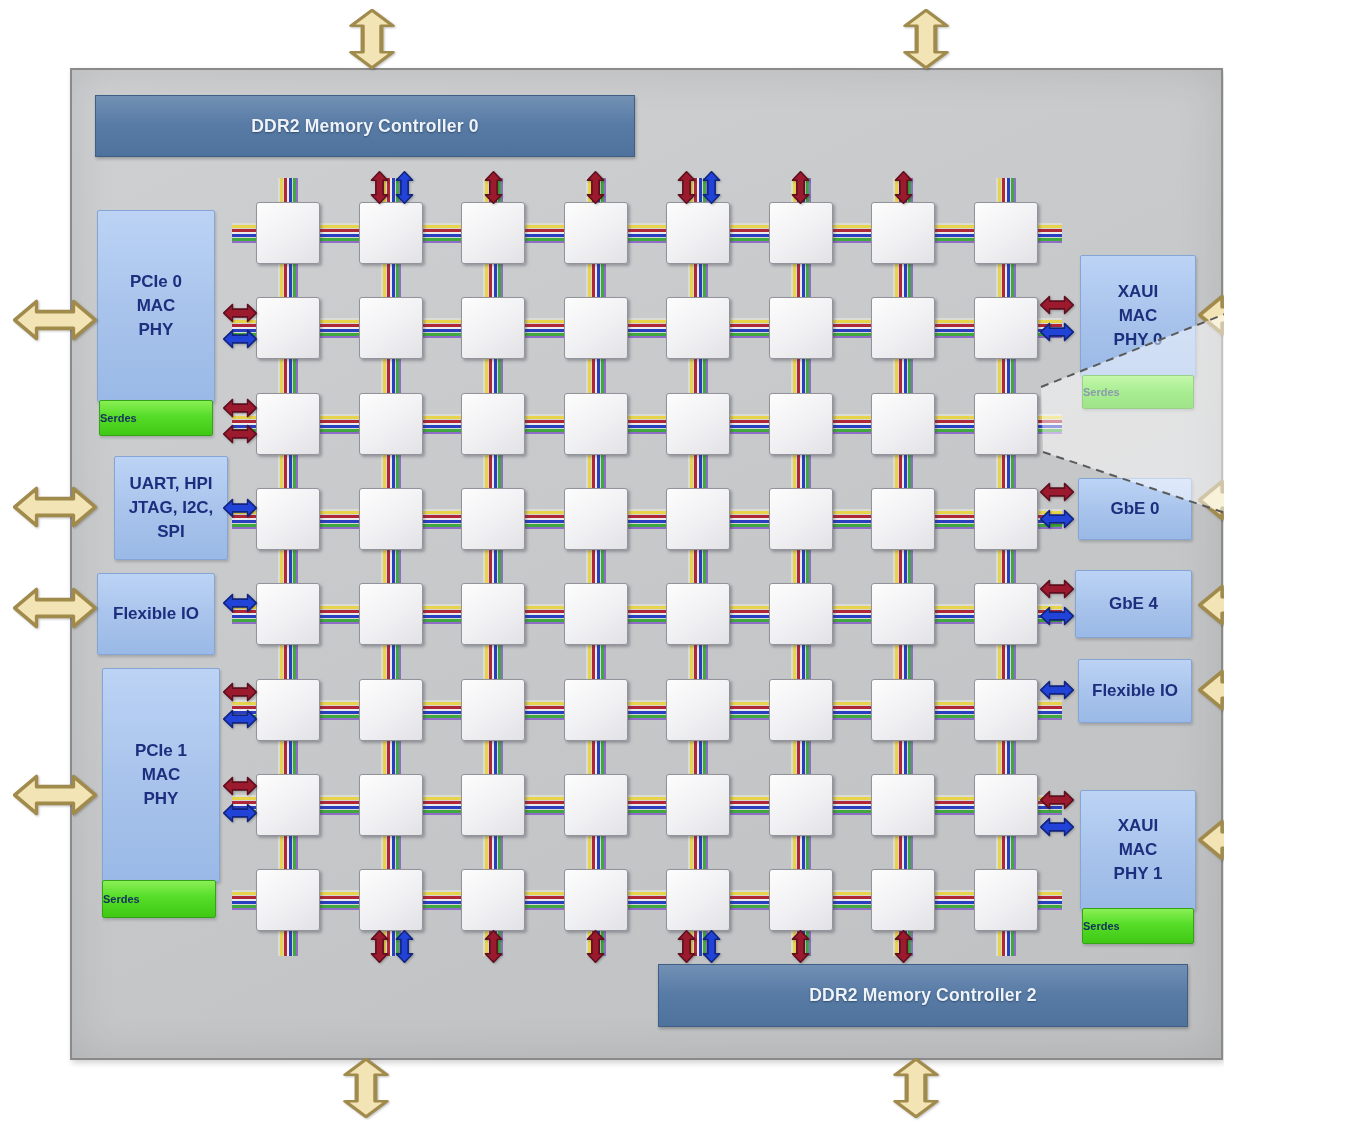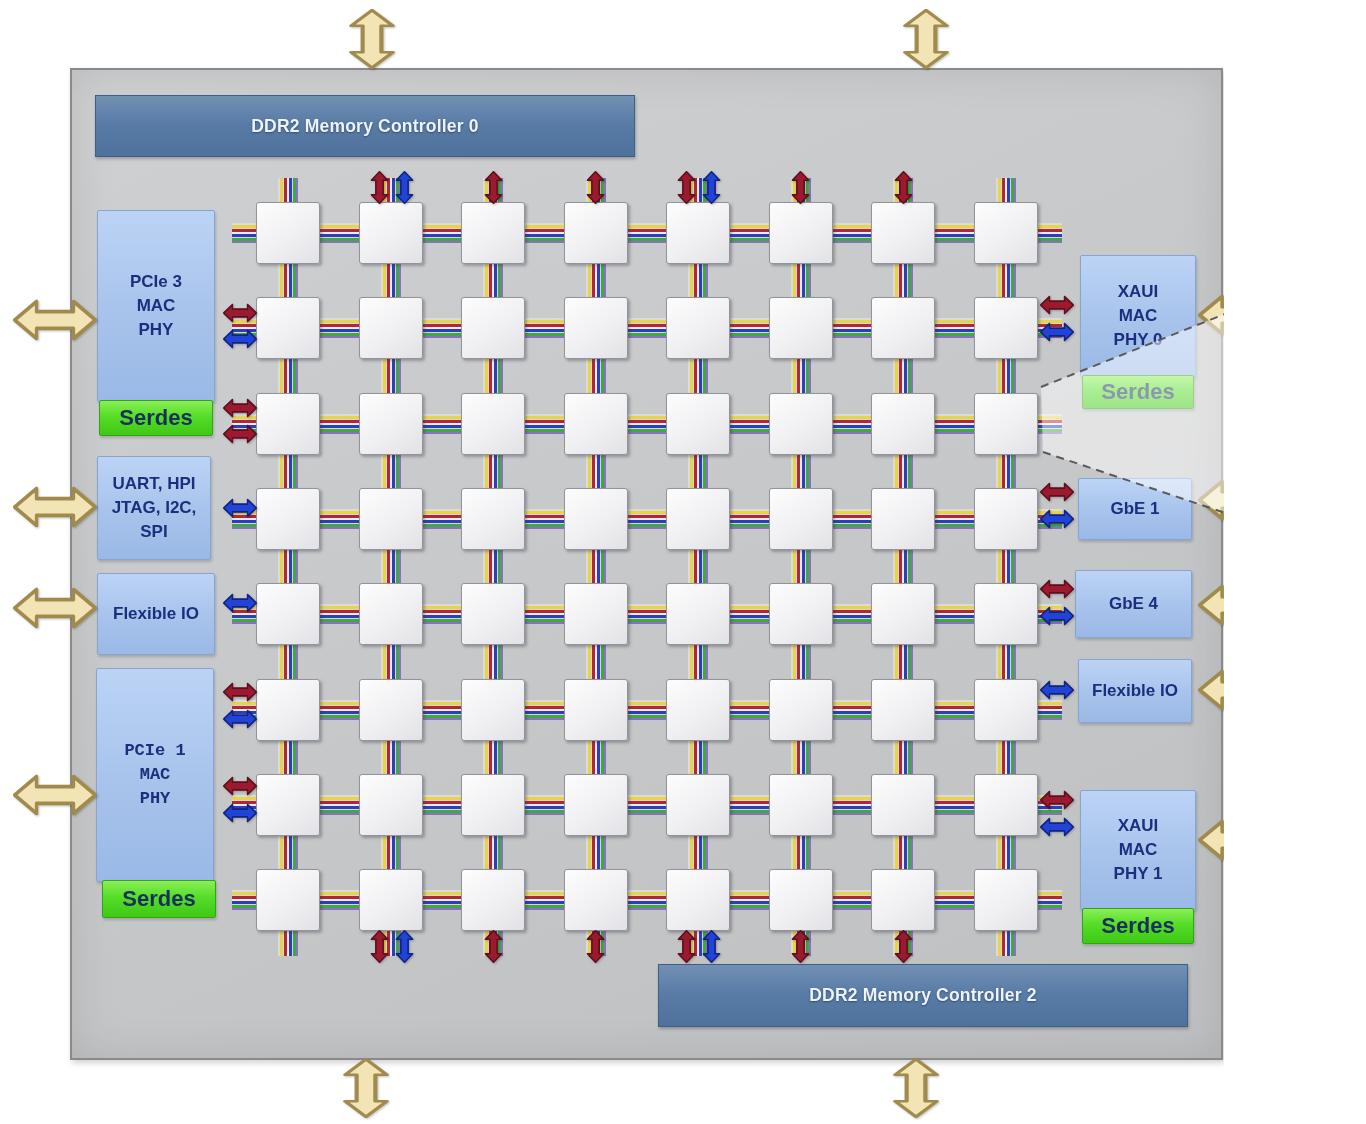--- a/index.html
+++ b/index.html
@@ -42,24 +42,24 @@
   }
 
   .block { position:absolute; z-index:3; display:flex; align-items:center; justify-content:center;
     text-align:center; white-space:pre-line;
     background:linear-gradient(to bottom,#bcd3f5 0%,#a9c4ec 50%,#9ab9e6 100%);
     border:1px solid #85a5d5; border-radius:2px;
     color:#1b2f7e; font-weight:bold; font-size:17px; line-height:1.4;
     box-shadow:1px 2px 3px rgba(0,0,0,0.18);
   }
 
-  .serdes { position:absolute; z-index:3; display:flex; align-items:center; justify-content:center;
+  .serdes { position:absolute; z-index:3; display:flex; align-items:center; 
     background:linear-gradient(to bottom,#8aef55 0%,#55dd28 45%,#3fc814 100%);
     border:1px solid #34a315; border-radius:2px;
-    color:#16305e; font-weight:bold; font-size:22px;
+    color:#16305e; font-weight:bold; font-size:11px;
     box-shadow:1px 2px 3px rgba(0,0,0,0.18);
   }
 
   .arrow { position:absolute; z-index:4; filter:drop-shadow(1px 1px 1px rgba(0,0,0,0.25)); }
 
   .wedge { position:absolute; left:0; top:0; z-index:6; pointer-events:none; }
 </style>
 </head>
 <body>
 
@@ -154,58 +154,58 @@
     </div>
 
   <div class="ddr" style="left:95px;  top:95px;  width:540px; height:62px;">
     <span>DDR2 Memory Controller 0</span>
   </div>
   <div class="ddr" style="left:658px; top:964px; width:530px; height:63px;">
     <span>DDR2 Memory Controller 2</span>
   </div>
 
   <div class="block" style="left:97px; top:210px; width:118px; height:192px;">
-    <span>PCIe 3
+    <span>PCIe 0
 MAC
 PHY</span>
   </div>
   <div class="serdes" style="left:99px; top:400px; width:114px; height:36px;">
     <span>Serdes</span>
   </div>
 
-  <div class="block" style="left:97px; top:456px; width:114px; height:104px;">
+  <div class="block" style="left:114px; top:456px; width:114px; height:104px;">
     <span>UART, HPI
 JTAG, I2C,
 SPI</span>
   </div>
 
   <div class="block" style="left:97px; top:573px; width:118px; height:82px;">
     <span>Flexible IO</span>
   </div>
 
-  <div class="block" style="left:96px; top:668px; width:118px; height:214px;font-family:Liberation Mono, monospace;">
+  <div class="block" style="left:102px; top:668px; width:118px; height:214px;">
     <span>PCIe 1
 MAC
 PHY</span>
   </div>
   <div class="serdes" style="left:102px; top:880px; width:114px; height:38px;">
     <span>Serdes</span>
   </div>
 
   <div class="block" style="left:1080px; top:255px; width:116px; height:122px;">
     <span>XAUI
 MAC
 PHY 0</span>
   </div>
   <div class="serdes" style="left:1082px; top:375px; width:112px; height:34px;">
     <span>Serdes</span>
   </div>
 
   <div class="block" style="left:1078px; top:478px; width:114px; height:62px;">
-    <span>GbE 1</span>
+    <span>GbE 0</span>
   </div>
 
   <div class="block" style="left:1075px; top:570px; width:117px; height:68px;">
     <span>GbE 4</span>
   </div>
 
   <div class="block" style="left:1078px; top:659px; width:114px; height:64px;">
     <span>Flexible IO</span>
   </div>
 

